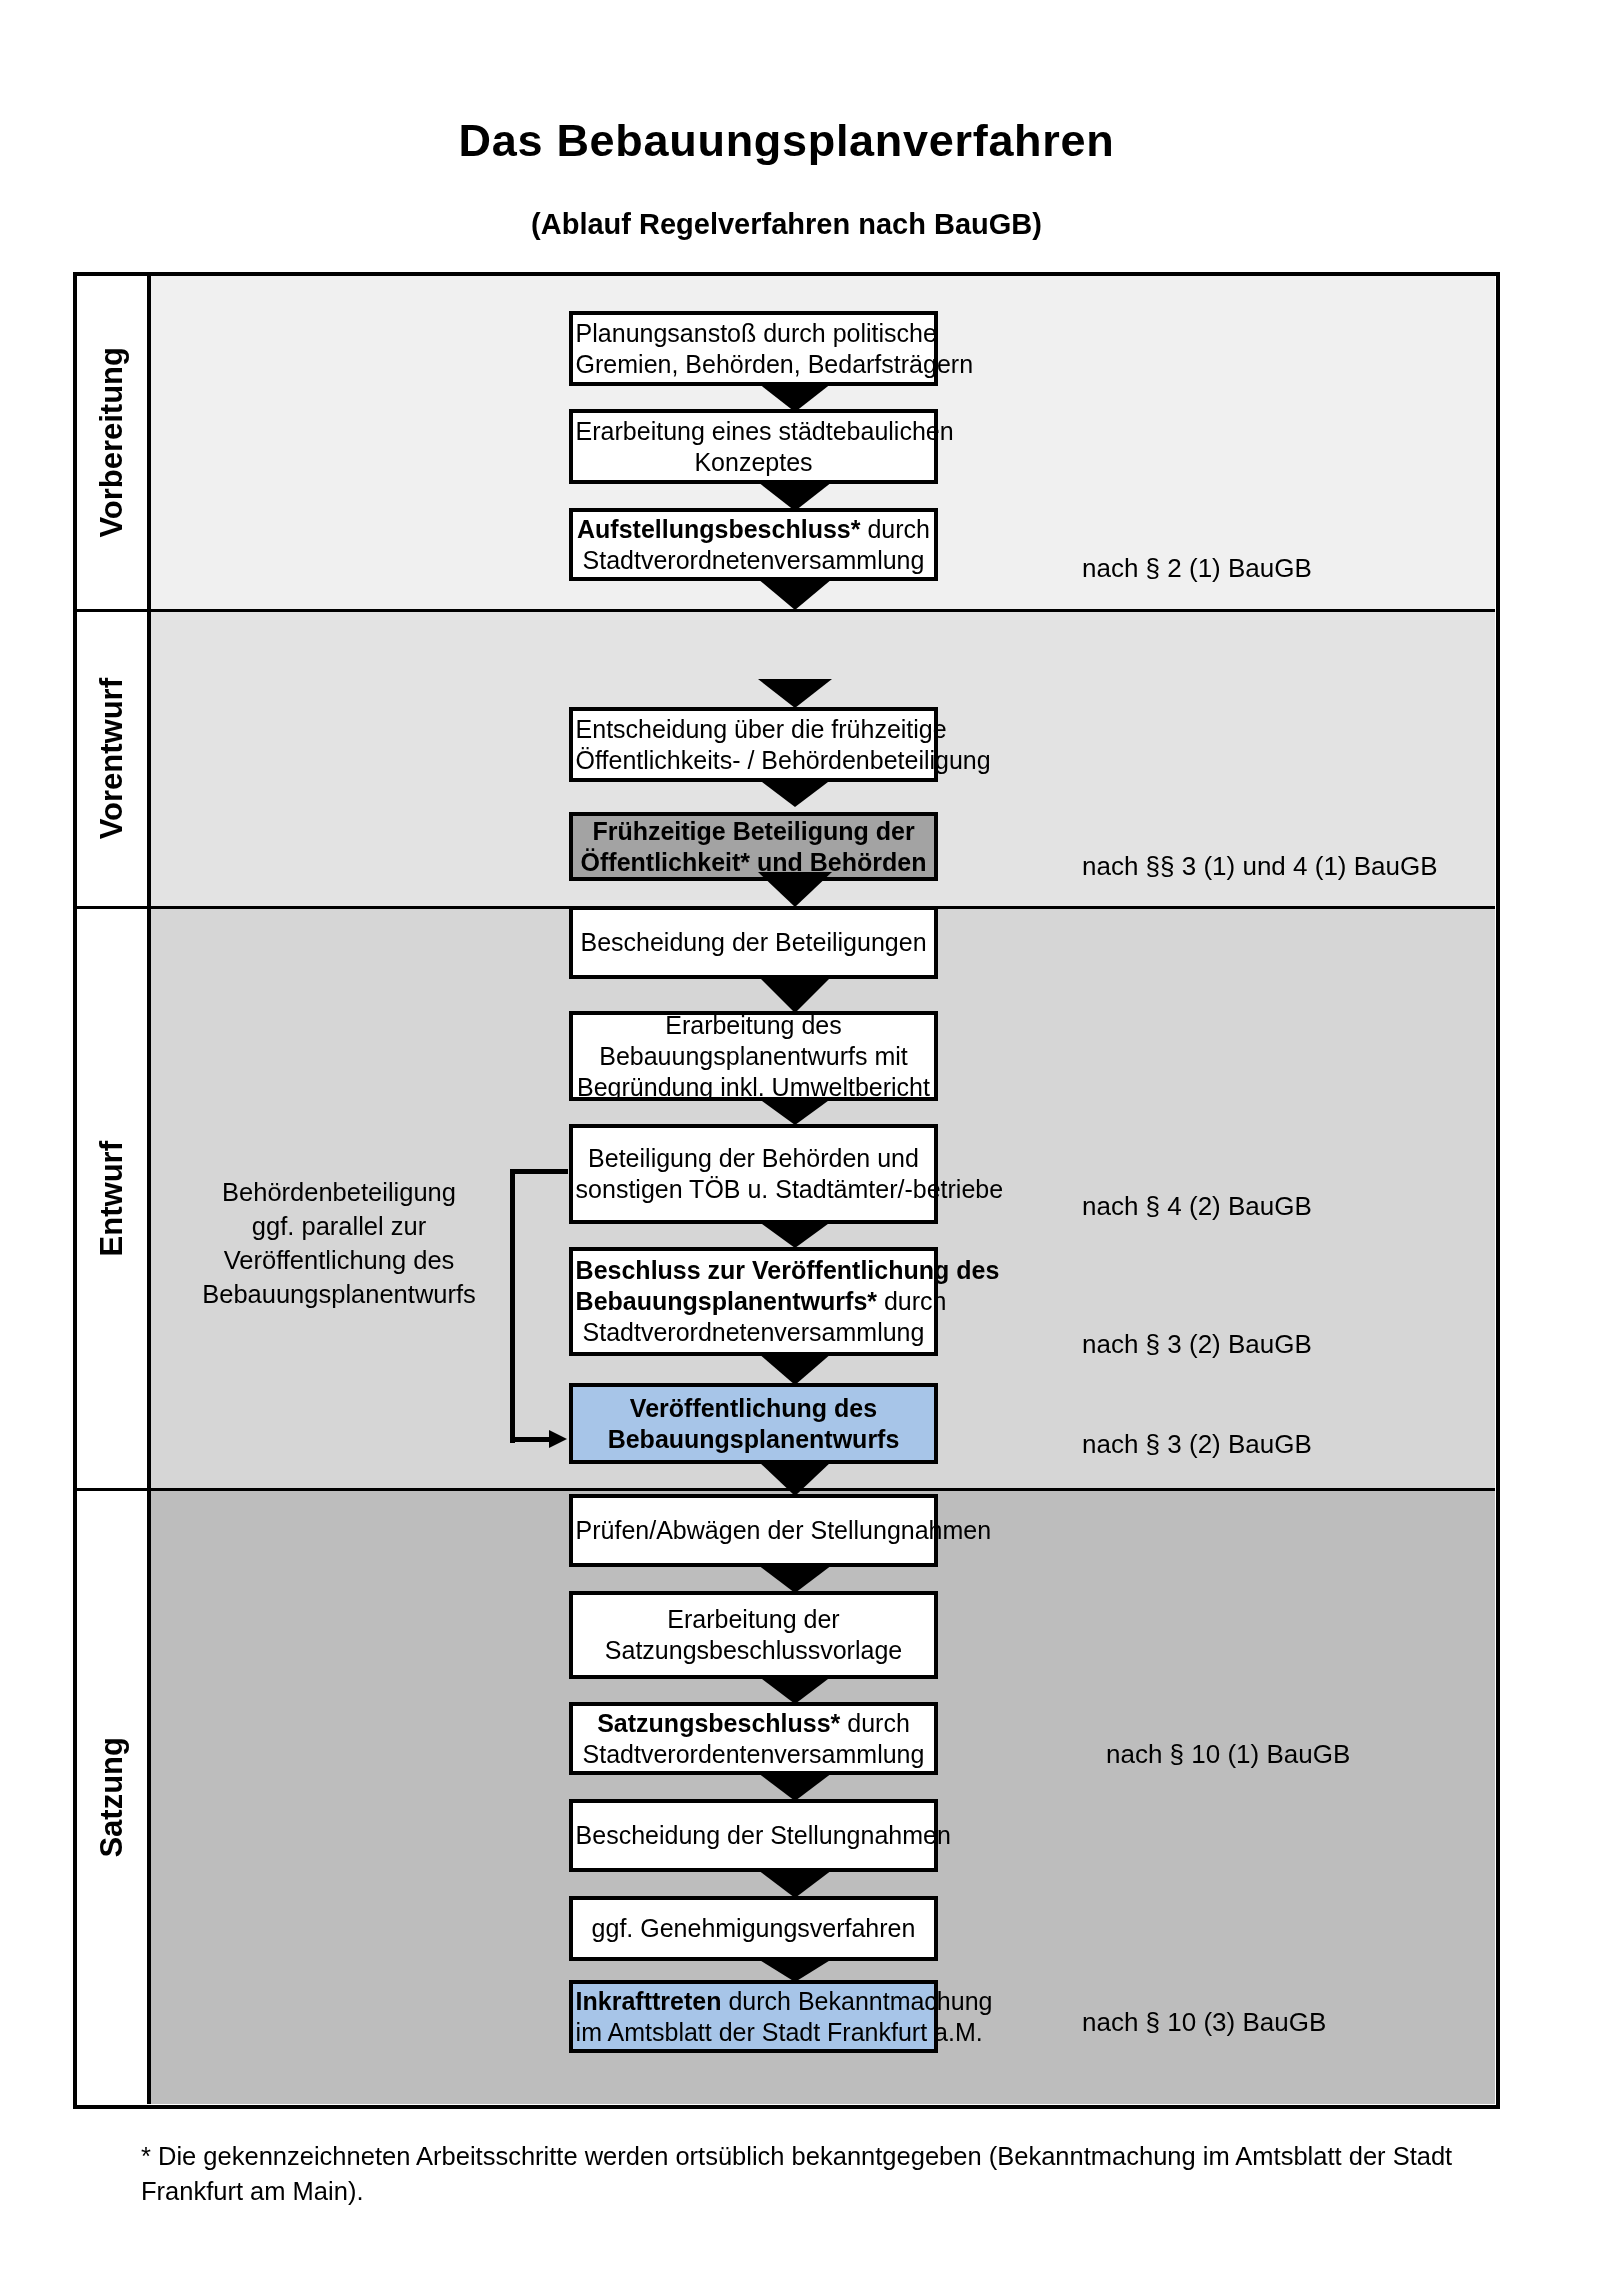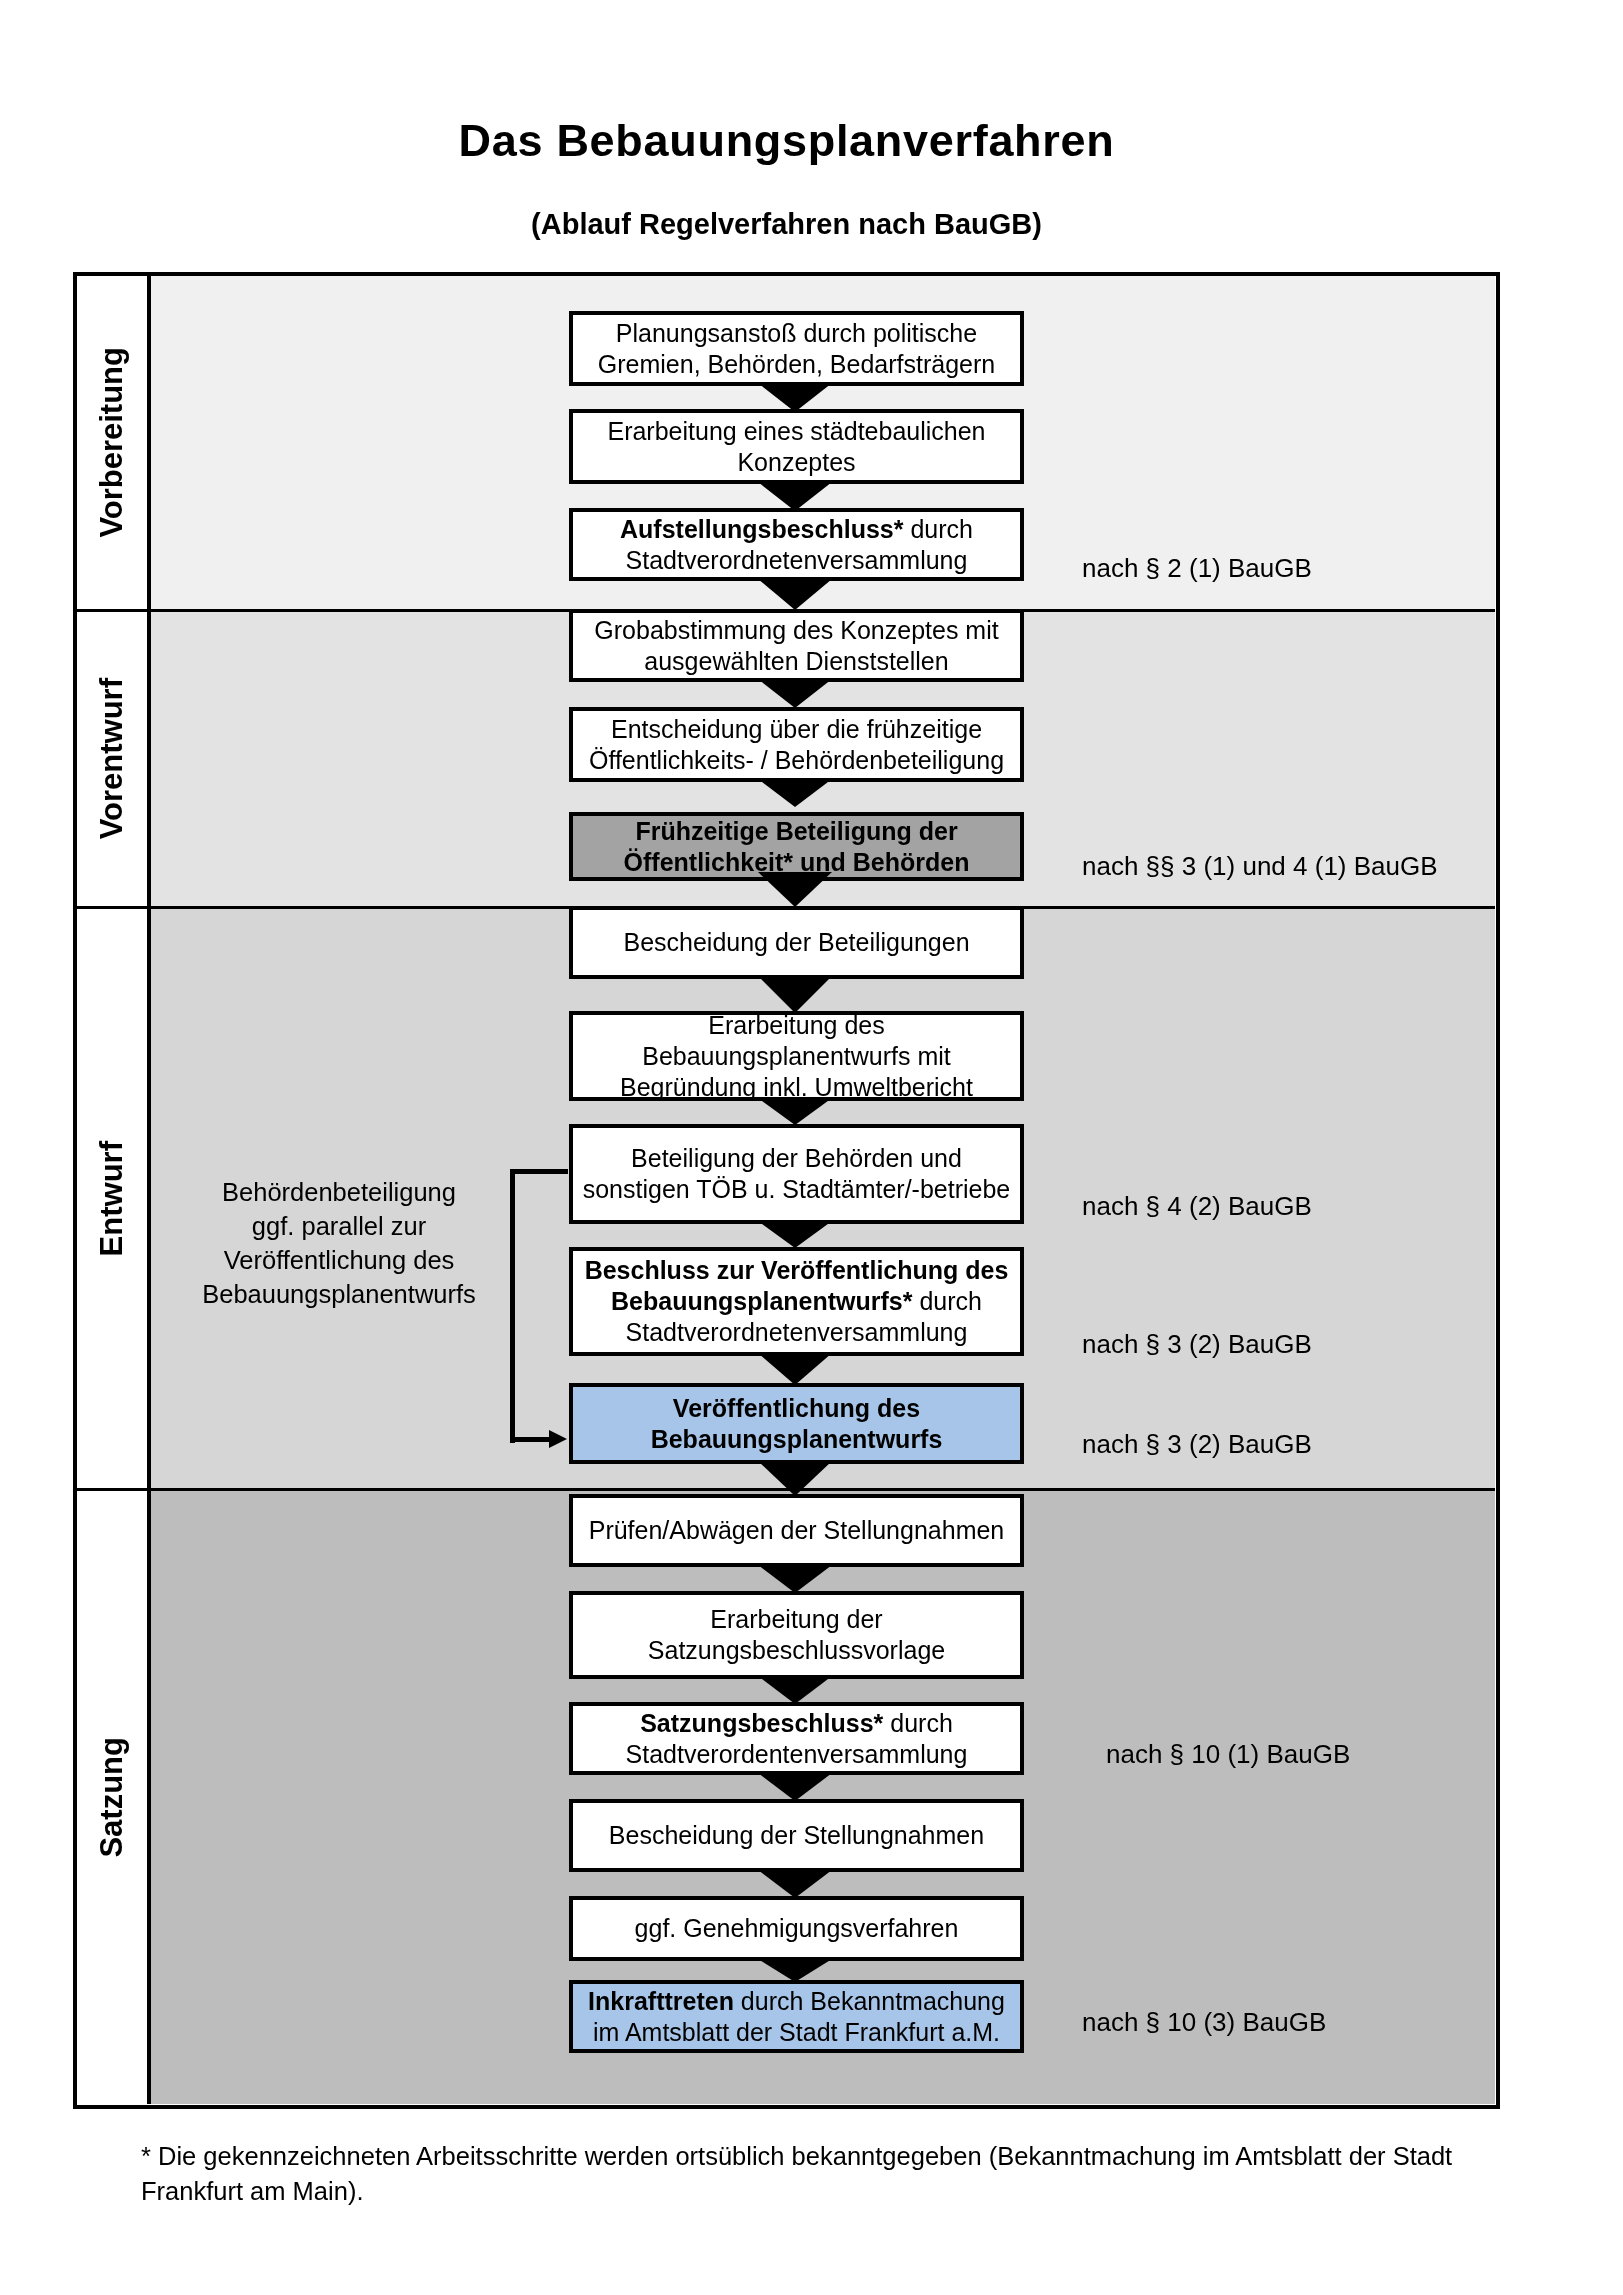--- a/index.html
+++ b/index.html
@@ -20,22 +20,22 @@
   .label-cell.bb{border-bottom:3.9px solid #000;}
   .label-text{writing-mode:vertical-rl;transform:rotate(180deg);
               font-weight:bold;font-size:31px;white-space:nowrap;}
 
   #bands{position:absolute;left:74px;top:0;width:1344px;height:1828px;}
   .band{box-sizing:border-box;width:100%;}
   .band.bb{border-bottom:3.9px solid #000;}
 
   #overlay{position:absolute;left:0;top:0;width:1418px;height:1828px;}
 
-  .fbox{position:absolute;left:492px;width:455px;border:4.6px solid #000;box-sizing:border-box;
-        background:#fff;display:flex;flex-direction:column;align-items:center;justify-content:center;
+  .fbox{position:absolute;left:492px;width:369px;border:4.6px solid #000;box-sizing:border-box;
+        background:#fff;display:flex;flex-direction:column;justify-content:center;
         text-align:center;font-size:25px;line-height:31px;padding:0 2.6px;}
   .fbox .ln{white-space:nowrap;}
   .fbox b{font-weight:bold;}
 
   .arrow{position:absolute;width:0;height:0;
          border-left:37px solid transparent;border-right:37px solid transparent;}
 
   .ann{position:absolute;left:1005px;font-size:26px;white-space:nowrap;transform:translateY(-50%);}
 
   .note{position:absolute;left:92px;width:340px;top:899px;text-align:center;
@@ -81,24 +81,20 @@
           <div class="ln"><span>Planungsanstoß durch politische</span></div>
           <div class="ln"><span>Gremien, Behörden, Bedarfsträgern</span></div>
         </div>
         <div class="fbox" style="top: 133px; height: 75px;">
           <div class="ln"><span>Erarbeitung eines städtebaulichen</span></div>
           <div class="ln"><span>Konzeptes</span></div>
         </div>
         <div class="fbox" style="top: 232px; height: 73px;">
           <div class="ln"><b>Aufstellungsbeschluss*</b><span> durch</span></div>
           <div class="ln"><span>Stadtverordnetenversammlung</span></div>
-        </div>
-        <div class="fbox" style="top: 333px; height: 73px;">
-          <div class="ln"><span>Grobabstimmung des Konzeptes mit</span></div>
-          <div class="ln"><span>ausgewählten Dienststellen</span></div>
         </div>
         <div class="fbox" style="top: 431px; height: 75px;">
           <div class="ln"><span>Entscheidung über die frühzeitige</span></div>
           <div class="ln"><span>Öffentlichkeits- / Behördenbeteiligung</span></div>
         </div>
         <div class="fbox hl" style="top: 536px; height: 69px; background: #a3a3a3;">
           <div class="ln"><b>Frühzeitige Beteiligung der</b></div>
           <div class="ln"><b>Öffentlichkeit* und Behörden</b></div>
         </div>
         <div class="fbox" style="top: 630px; height: 73px;">

